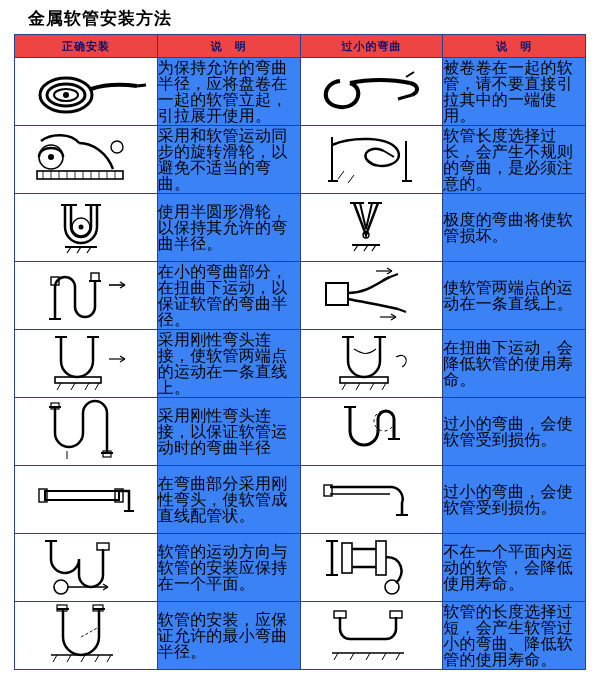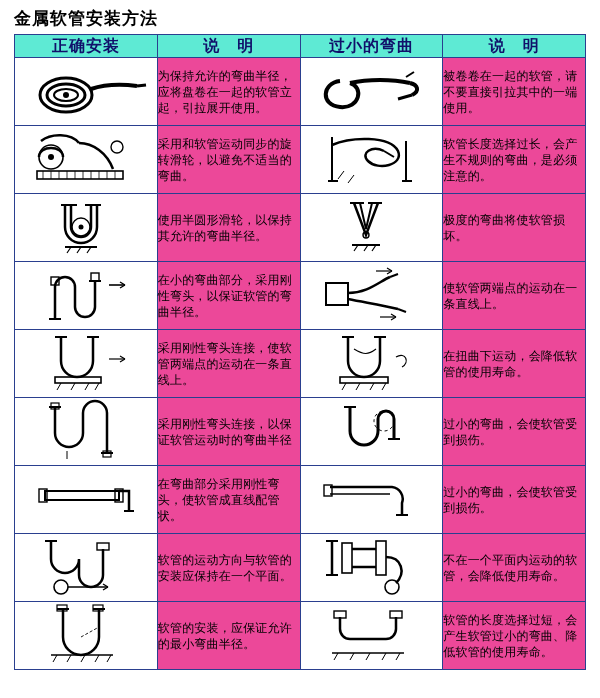--- a/index.html
+++ b/index.html
@@ -19,53 +19,53 @@
     width: 600px;
     height: 698px;
     box-sizing: border-box;
     padding: 6px 14px 0 14px;
   }
   .title {
     font-size: 17px;
     font-weight: bold;
     letter-spacing: 1px;
     color: #000;
-    margin: 2px 0 6px 0;
+    margin: 2px 0 6px 14px;
     line-height: 20px;
   }
   table.grid {
     border-collapse: collapse;
     width: 572px;
     table-layout: fixed;
     border: 1px solid #2a2a8a;
   }
   table.grid td, table.grid th {
     border: 1px solid #2a3f8f;
     padding: 0;
     vertical-align: middle;
   }
   thead th {
-    background: #5eead4;
+    background: #ef4444;
     color: #10106a;
-    font-size: 16px;
+    font-size: 11px;
     font-weight: bold;
     height: 22px;
     letter-spacing: 1px;
   }
   td.pic {
     background: #ffffff;
     width: 143px;
     height: 67px;
     text-align: center;
     vertical-align: middle;
   }
   td.desc {
-    background: #ec4899;
+    background: #3b82f6;
     width: 143px;
-    font-size: 12px;
+    font-size: 16px;
     line-height: 16px;
     color: #000;
     padding: 3px 6px;
     letter-spacing: 0.2px;
   }
   .svgwrap {
     display: block;
     width: 100%;
     height: 66px;
   }
@@ -200,21 +200,21 @@
                 <path d="M28 56 h12" stroke-width="2"></path>
                 <path d="M68 18 h12" stroke-width="2"></path>
                 <rect x="30" y="14" width="8" height="8" stroke-width="1.4"></rect>
                 <rect x="70" y="10" width="8" height="8" stroke-width="1.4"></rect>
                 <path d="M88 22 L104 22" stroke-width="1.6"></path>
                 <path d="M104 22 l-5 -3 M104 22 l-5 3" stroke-width="1.4"></path>
               </g>
             </svg>
           </span>
         </td>
-        <td class="desc">在小的弯曲部分，采用刚性弯头，以保证软管的弯曲半径。</td>
+        <td class="desc">在小的弯曲部分，在扭曲下运动，以保证软管的弯曲半径。</td>
         <td class="pic">
           <span class="svgwrap">
             <svg width="130" height="64" viewBox="0 0 130 64">
               <g class="ln" stroke-width="1.6">
                 <rect x="20" y="20" width="22" height="22" stroke-width="2"></rect>
                 <path d="M42 30 C 62 30, 74 18, 84 14" stroke-width="2.5"></path>
                 <path d="M42 36 C 62 40, 76 42, 92 46" stroke-width="2.5"></path>
                 <path d="M84 14 l8 -3" stroke-width="2"></path>
                 <path d="M92 46 l8 3" stroke-width="2"></path>
                 <path d="M70 8 L86 8" stroke-width="1.2"></path>

